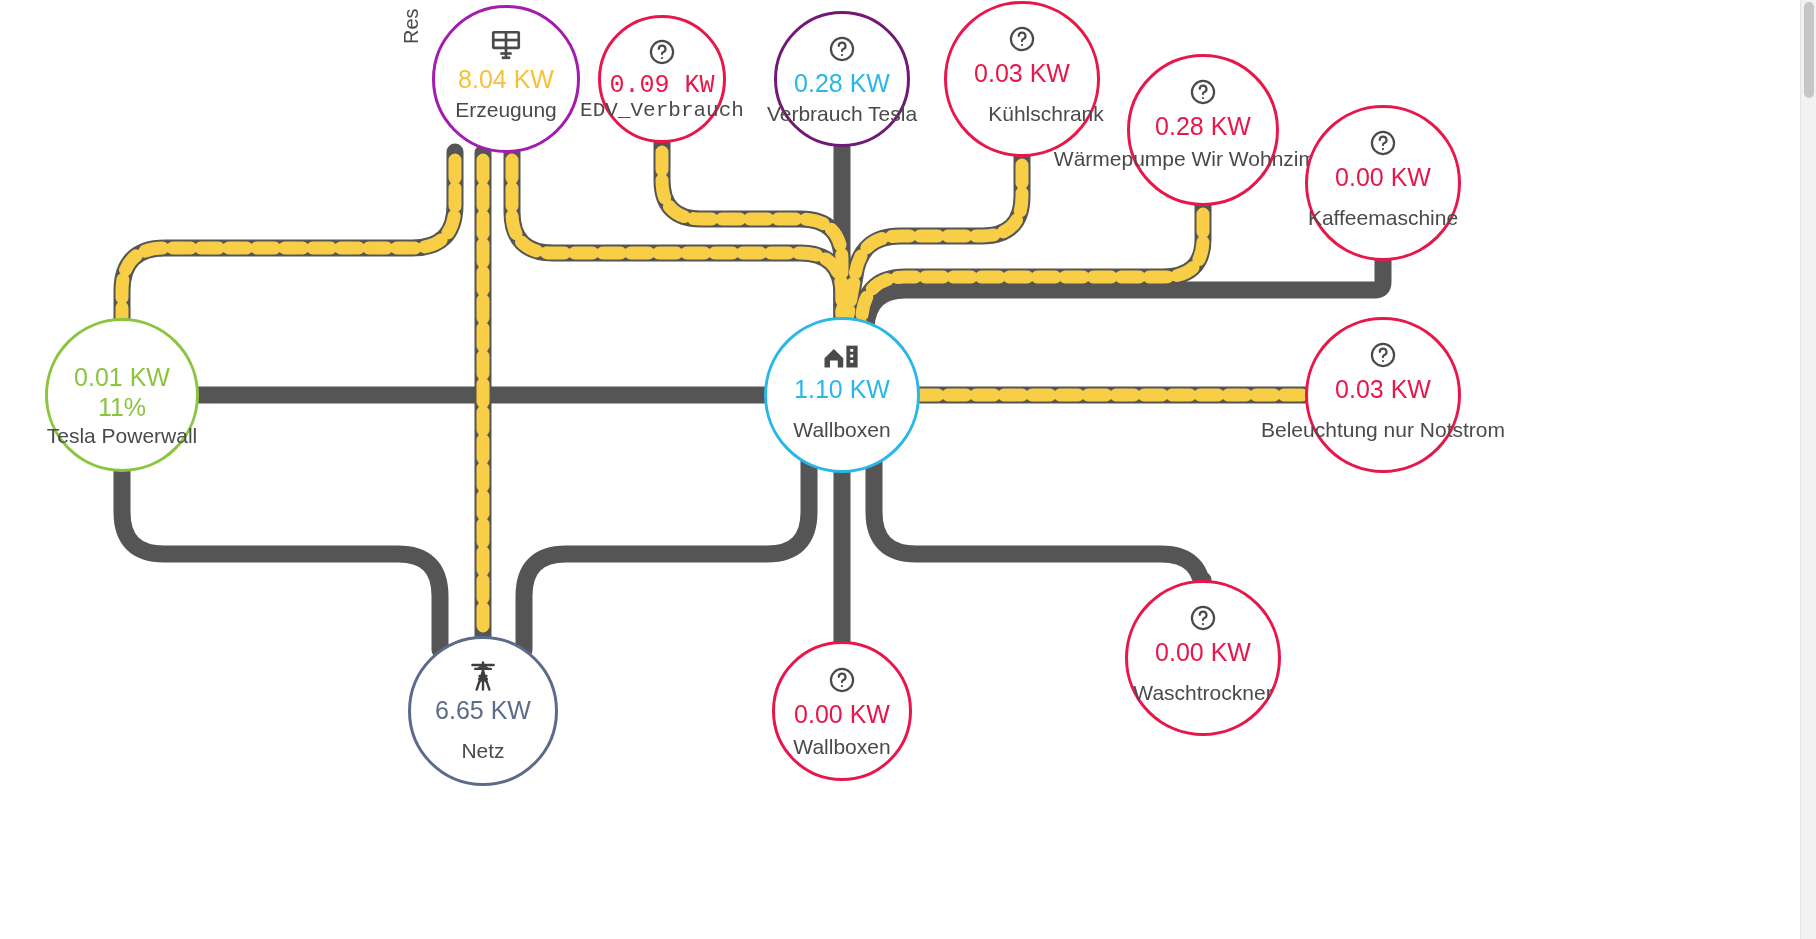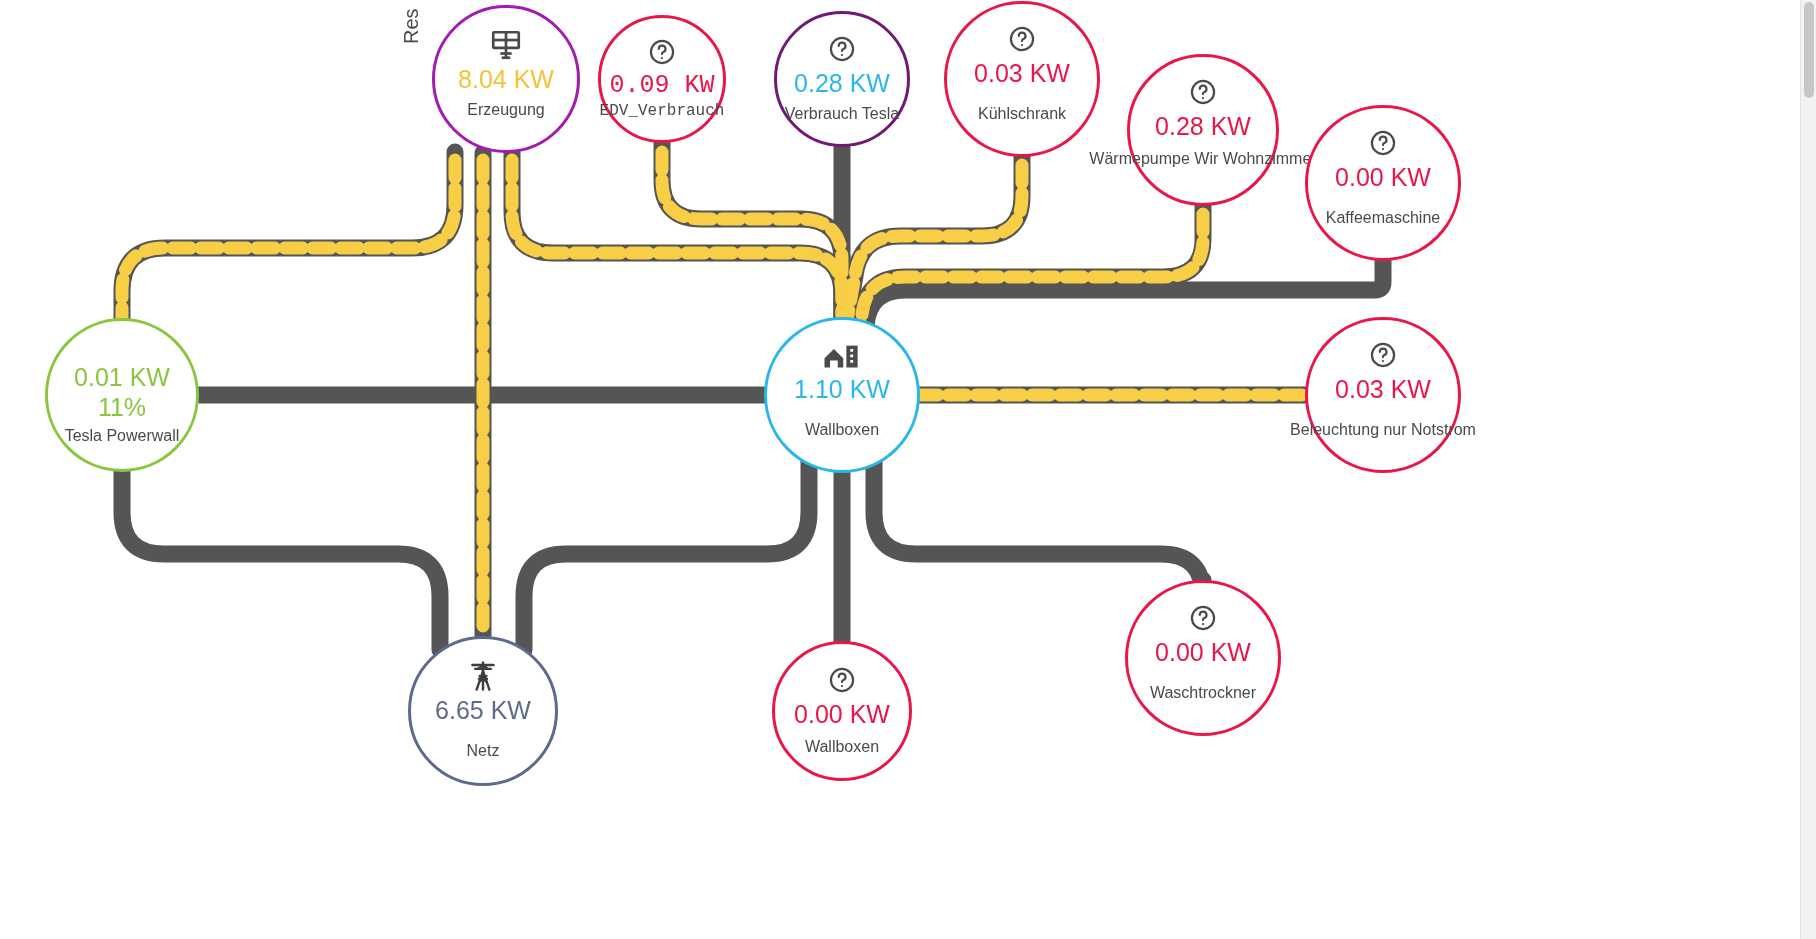--- a/index.html
+++ b/index.html
@@ -31,21 +31,21 @@
   .node .value{
     font-size:25px;line-height:30px;white-space:nowrap;margin-top:2px;
     text-align:center;
   }
   .node .value2{
     font-size:25px;line-height:30px;white-space:nowrap;text-align:center;
   }
   .node .label{
     position:absolute;left:50%;transform:translateX(-50%);
     bottom:20%;
-    font-size:16px;line-height:24px;color:#4a4a4a;white-space:nowrap;
+    font-size:21px;line-height:24px;color:#4a4a4a;white-space:nowrap;
     text-align:right;
   }
   .corner-text{
     position:absolute;
     color:#4a4a4a;font-size:20px;
     transform:rotate(-90deg);
     transform-origin:left top;
     white-space:nowrap;
   }
   .scrollbar{
@@ -160,21 +160,21 @@
     <div class="inner">
       <div class="glyph" style="margin-top:12%;">
         <svg width="28" height="28" viewBox="0 0 24 24" fill="none" stroke="#4a4a4a" stroke-width="1.9">
           <circle cx="12" cy="12" r="9.5"></circle>
           <path d="M9.2 9.3a2.9 2.9 0 1 1 3.6 2.9c-.7.25-.8.9-.8 1.6" stroke-linecap="round"></path>
           <circle cx="12" cy="17.2" r="0.95" fill="#4a4a4a" stroke="none"></circle>
         </svg>
       </div>
       <div class="value" style="color:#e8174a;">0.03 KW</div>
     </div>
-    <div class="label" style="bottom:19%;">Kühlschrank</div>
+    <div class="label" style="bottom:19%;margin-left:24px;">Kühlschrank</div>
   </div>
 
   <div class="node" style="left:1127px;top:54px;width:152px;height:152px;border:3px solid #e8174a;">
     <div class="inner">
       <div class="glyph" style="margin-top:12%;">
         <svg width="28" height="28" viewBox="0 0 24 24" fill="none" stroke="#4a4a4a" stroke-width="1.9">
           <circle cx="12" cy="12" r="9.5"></circle>
           <path d="M9.2 9.3a2.9 2.9 0 1 1 3.6 2.9c-.7.25-.8.9-.8 1.6" stroke-linecap="round"></path>
           <circle cx="12" cy="17.2" r="0.95" fill="#4a4a4a" stroke="none"></circle>
         </svg>

